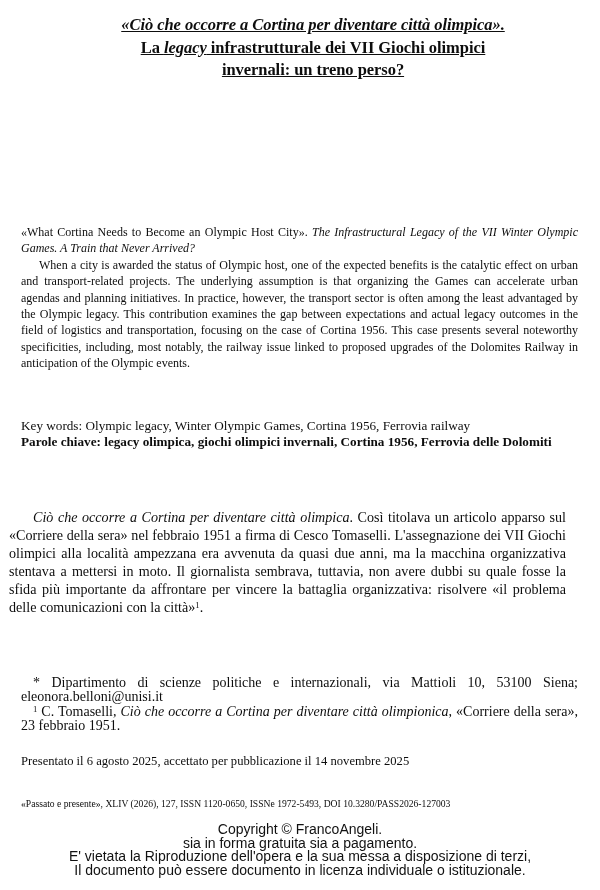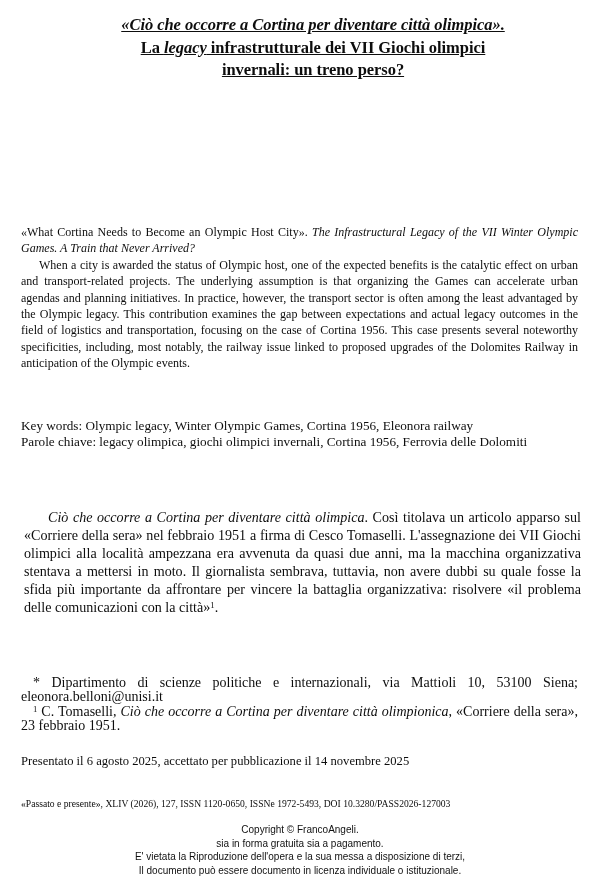--- a/index.html
+++ b/index.html
@@ -91,26 +91,27 @@
     width: 557px;
     font-size: 13.2px;
     line-height: 16.4px;
     text-align: justify;
   }
   .kw-line {
     margin: 0;
   }
   .kw-line.justified {
     text-align: justify;
+    font-weight: bold;
   }
 
   
   .body-text {
     position: absolute;
-    left: 24px;
+    left: 9px;
     top: 508px;
     width: 557px;
     font-size: 14.1px;
     line-height: 18.1px;
     text-align: justify;
   }
   .body-text p {
     margin: 0;
     text-indent: 24px;
   }
@@ -163,21 +164,21 @@
   }
 
   
   .copyright {
     position: absolute;
     left: 0;
     top: 823px;
     width: 600px;
     text-align: center;
     font-family: "Liberation Sans", "DejaVu Sans", sans-serif;
-    font-size: 10px;
+    font-size: 14px;
     line-height: 13.6px;
     color: #111111;
   }
   .copyright div {
     white-space: nowrap;
   }
 </style>
 </head>
 <body>
 
@@ -189,21 +190,21 @@
     <div class="title-line">invernali: un treno perso?</div>
   </div>
 
 
   <div class="abstract">
     <p class="abstract-title"><span>«What Cortina Needs to Become an Olympic Host City». </span><i>The Infrastructural Legacy of the VII Winter Olympic Games. A Train that Never Arrived?</i></p>
     <p class="abstract-body">When a city is awarded the status of Olympic host, one of the expected benefits is the catalytic effect on urban and transport-related projects. The underlying assumption is that organizing the Games can accelerate urban agendas and planning initiatives. In practice, however, the transport sector is often among the least advantaged by the Olympic legacy. This contribution examines the gap between expectations and actual legacy outcomes in the field of logistics and transportation, focusing on the case of Cortina 1956. This case presents several noteworthy specificities, including, most notably, the railway issue linked to proposed upgrades of the Dolomites Railway in anticipation of the Olympic events.</p>
   </div>
 
   <div class="keywords">
-    <p class="kw-line">Key words: Olympic legacy, Winter Olympic Games, Cortina 1956, Eleonora railway</p>
+    <p class="kw-line">Key words: Olympic legacy, Winter Olympic Games, Cortina 1956, Ferrovia railway</p>
     <p class="kw-line justified">Parole chiave: legacy olimpica, giochi olimpici invernali, Cortina 1956, Ferrovia delle Dolomiti</p>
   </div>
 
   <div class="body-text">
     <p><i>Ciò che occorre a Cortina per diventare città olimpica</i><span>. Così titolava un articolo apparso sul «Corriere della sera» nel febbraio 1951 a firma di Cesco Tomaselli. L'assegnazione dei VII Giochi olimpici alla località ampezzana era avvenuta da quasi due anni, ma la macchina organizzativa stentava a mettersi in moto. Il giornalista sembrava, tuttavia, non avere dubbi su quale fosse la sfida più importante da affrontare per vincere la battaglia organizzativa: risolvere «il problema delle comunicazioni con la città»</span><sup>1</sup><span>.</span></p>
   </div>
 
   <div class="footnotes">
     <p><span>*</span><span> Dipartimento di scienze politiche e internazionali, via Mattioli 10, 53100 Siena; eleonora.belloni@unisi.it</span></p>
     <p><sup>1</sup><span> C. Tomaselli, </span><i>Ciò che occorre a Cortina per diventare città olimpionica</i><span>, «Corriere della sera», 23 febbraio 1951.</span></p>

